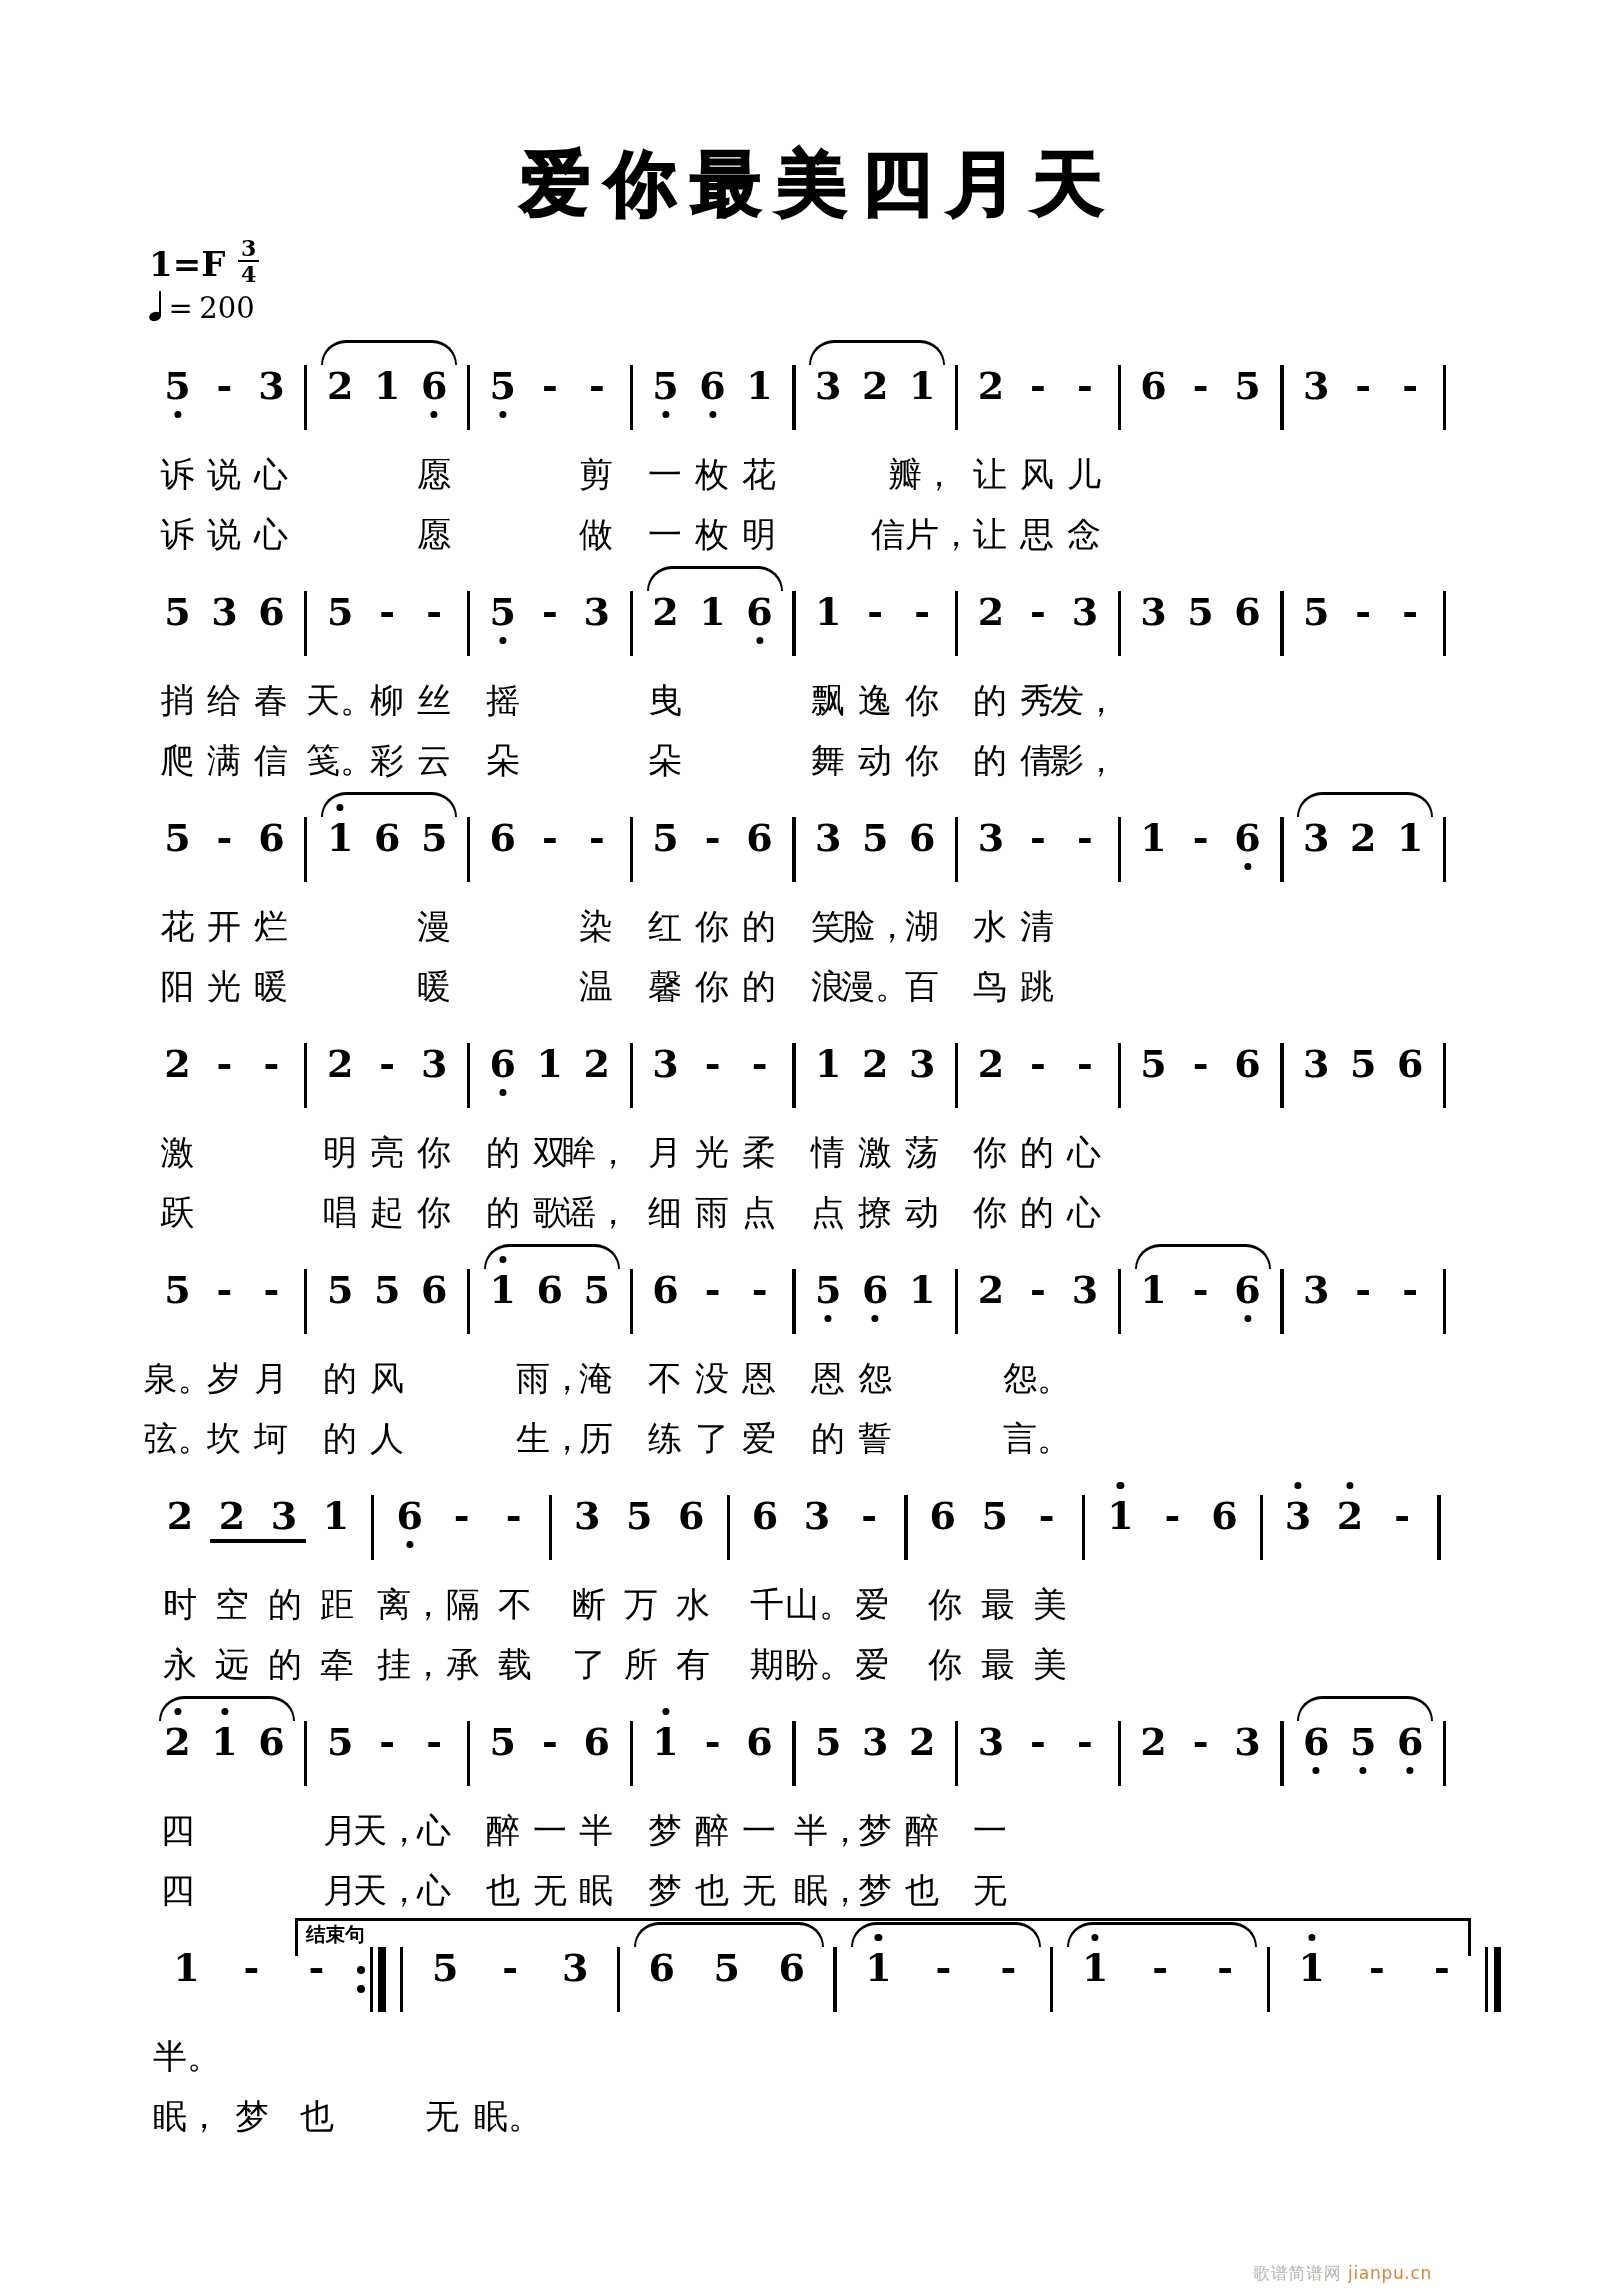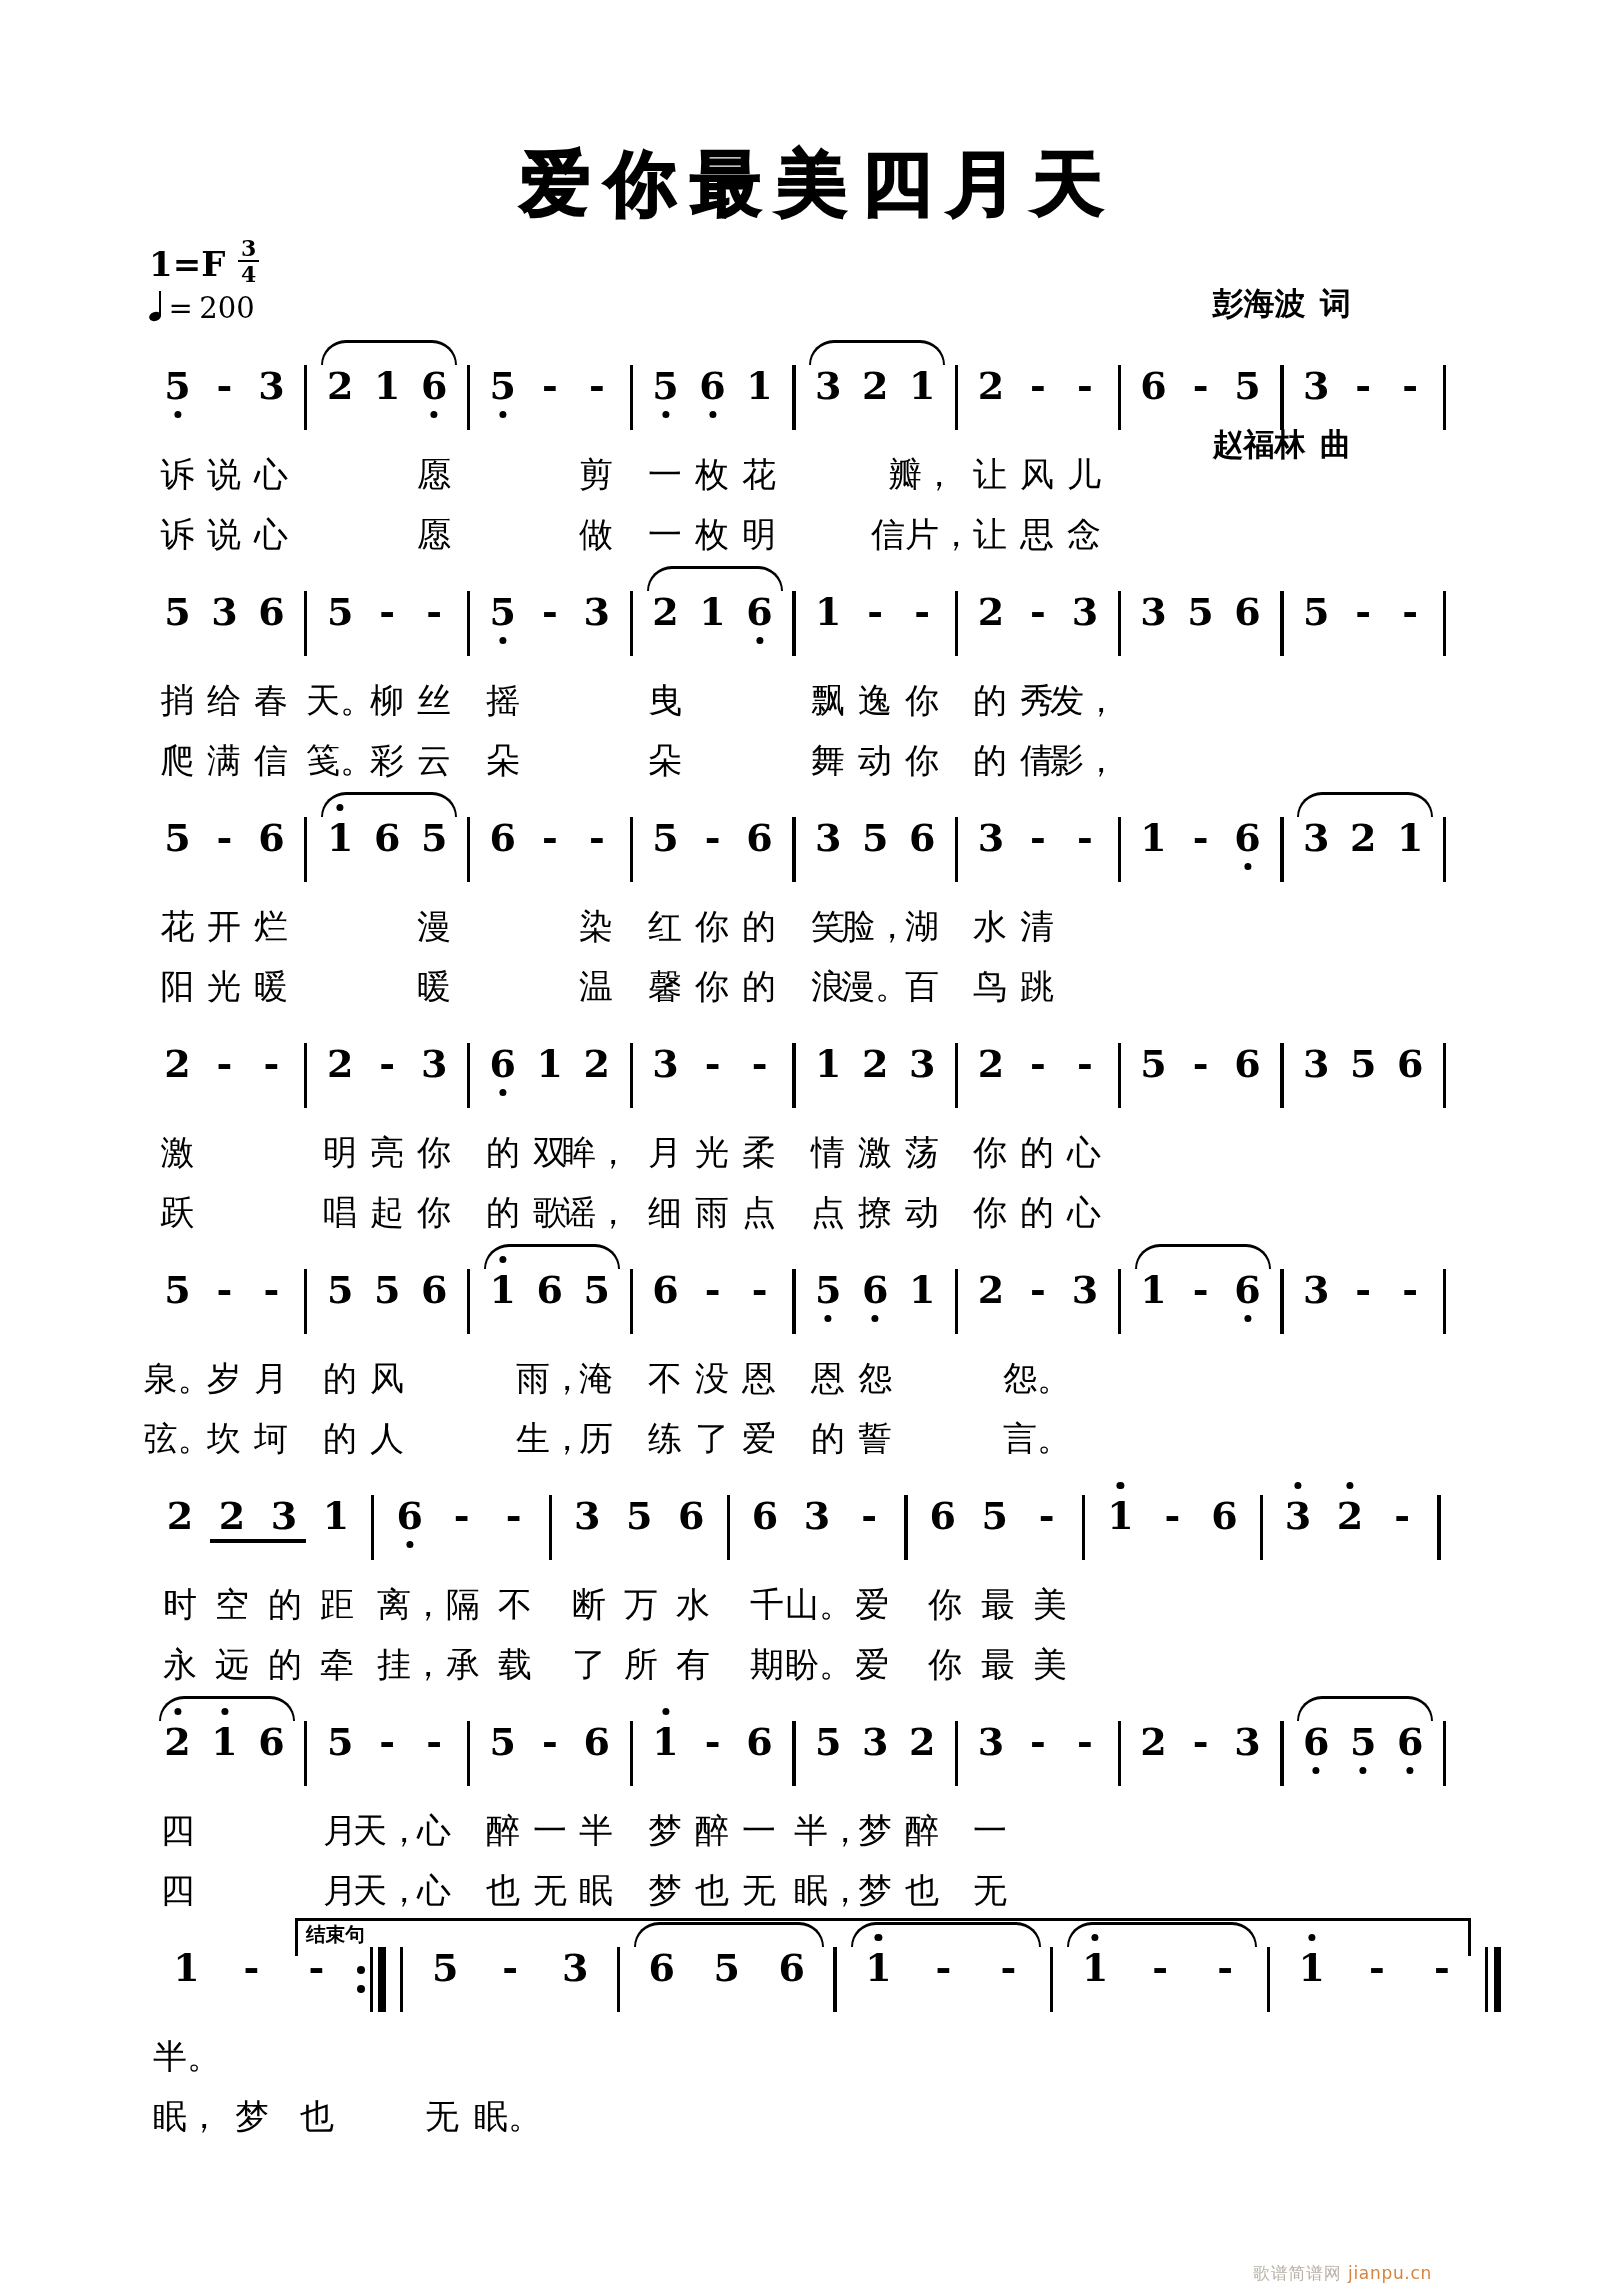--- a/index.html
+++ b/index.html
@@ -265,28 +265,20 @@
   }
   .watermark .url { color: #d8833a; margin-left: 6.5px; }
 </style>
 </head>
 <body>
 
 <div class="sheet">
 
   <div class="title">爱你最美四月天</div>
 
-  <div class="credits">
-    <div class="line">
-      <span>彭海波</span><span class="role">词</span>
-    </div>
-    <div class="line">
-      <span>赵福林</span><span class="role">曲</span>
-    </div>
-  </div>
 
   <div class="keyblock">
     <div class="keyrow">
       <span>1=</span>
       <span>F</span>
       <span class="timesig">
         <span class="num">3</span>
         <span class="den">4</span>
       </span>
     </div>

